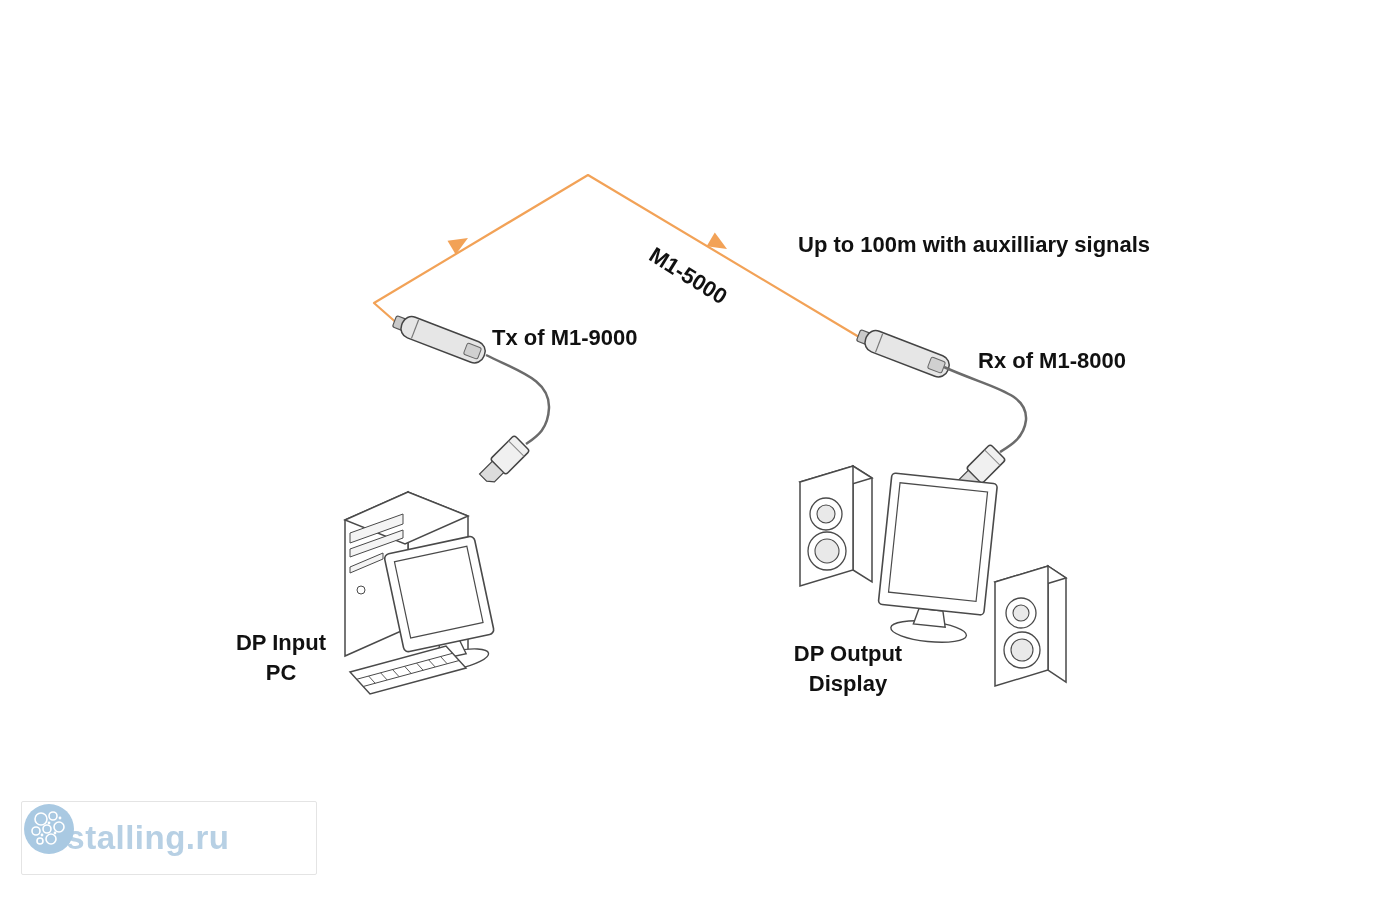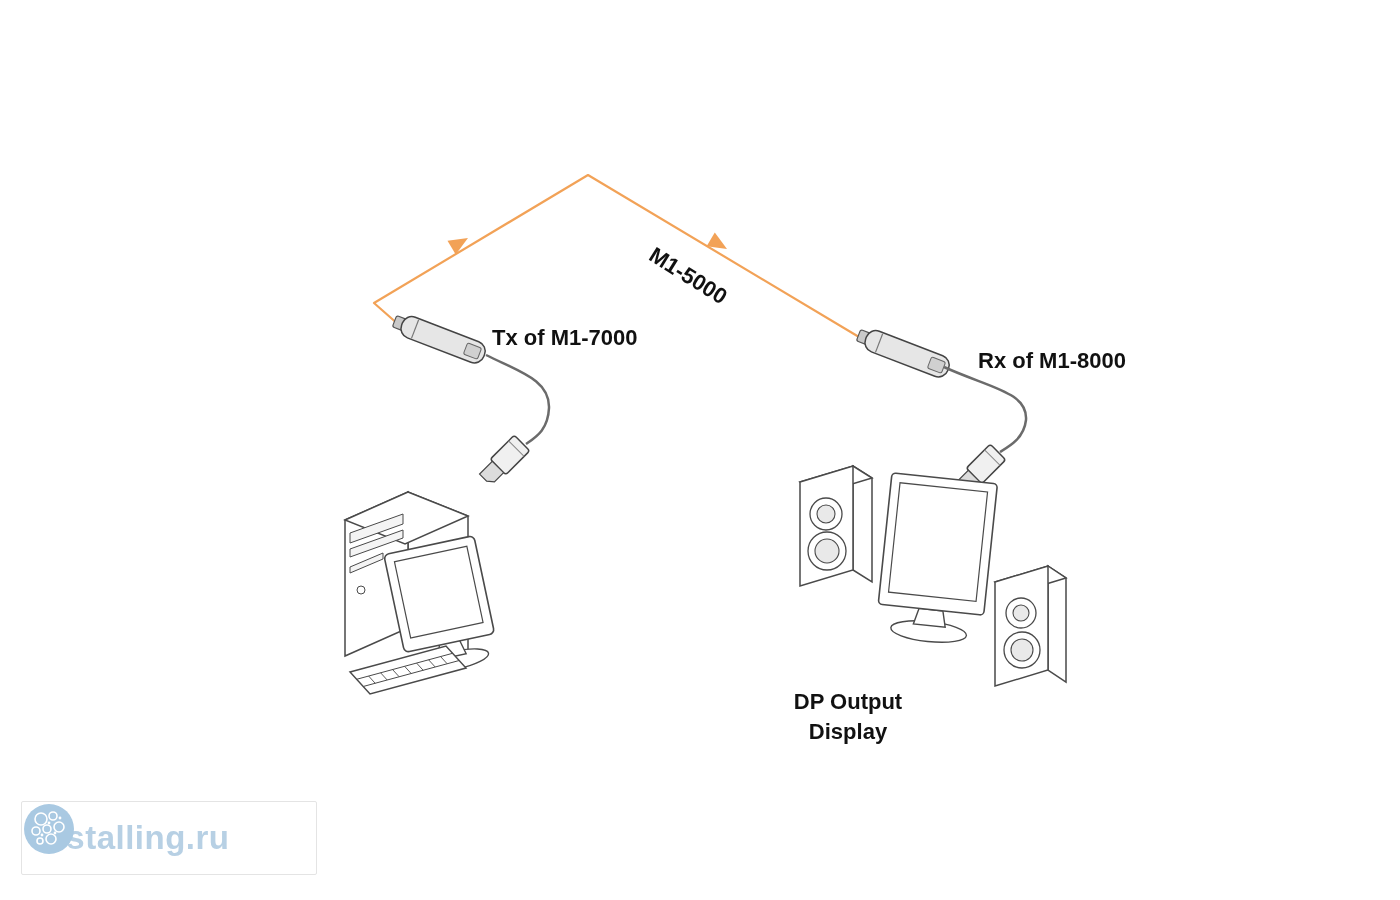--- a/index.html
+++ b/index.html
@@ -109,26 +109,31 @@
       <polygon points="1048,566 1066,578 1066,682 1048,670" stroke-width="1.5"></polygon>
       <polygon points="995,582 1048,566 1066,578 1013,594" stroke-width="1.5"></polygon>
       <polygon points="995,582 1048,566 1048,670 995,686" stroke-width="1.5"></polygon>
       <circle cx="1021" cy="613" r="15" stroke-width="1.3"></circle>
       <circle cx="1021" cy="613" r="8" fill="#e9e9e9" stroke-width="1.1"></circle>
       <circle cx="1022" cy="650" r="18" stroke-width="1.3"></circle>
       <circle cx="1022" cy="650" r="11" fill="#e9e9e9" stroke-width="1.1"></circle>
     </g>
   </svg>
 
-  <div class="lbl" style="left:492px;top:325px;">Tx of M1-7000</div>
+  <div class="lbl" style="left:492px;top:325px;">Tx of M1-9000</div>
   <div class="lbl" style="left:978px;top:348px;">Rx of M1-8000</div>
+  <div class="lbl" style="left:798px;top:232px;">Up to 100m with auxilliary signals</div>
   <div class="lbl lbl-rot" style="left:658px;top:242px;">M1-5000</div>
 
+  <div class="lbl lbl-center" style="left:226px;top:628px;width:110px;">
+    <div>DP Input</div>
+    <div>PC</div>
+  </div>
 
-  <div class="lbl lbl-center" style="left:777px;top:639px;width:142px;margin-top:48px;">
+  <div class="lbl lbl-center" style="left:777px;top:639px;width:142px;">
     <div>DP Output</div>
     <div>Display</div>
   </div>
 
   <div class="watermark">
     <svg width="54" height="54" viewBox="0 0 54 54">
       <circle cx="27" cy="27" r="25" fill="#a9c9e2"></circle>
       <g stroke="#ffffff" fill="none" stroke-width="1.6">
         <circle cx="19" cy="17" r="6"></circle>
         <circle cx="31" cy="14" r="4"></circle>

